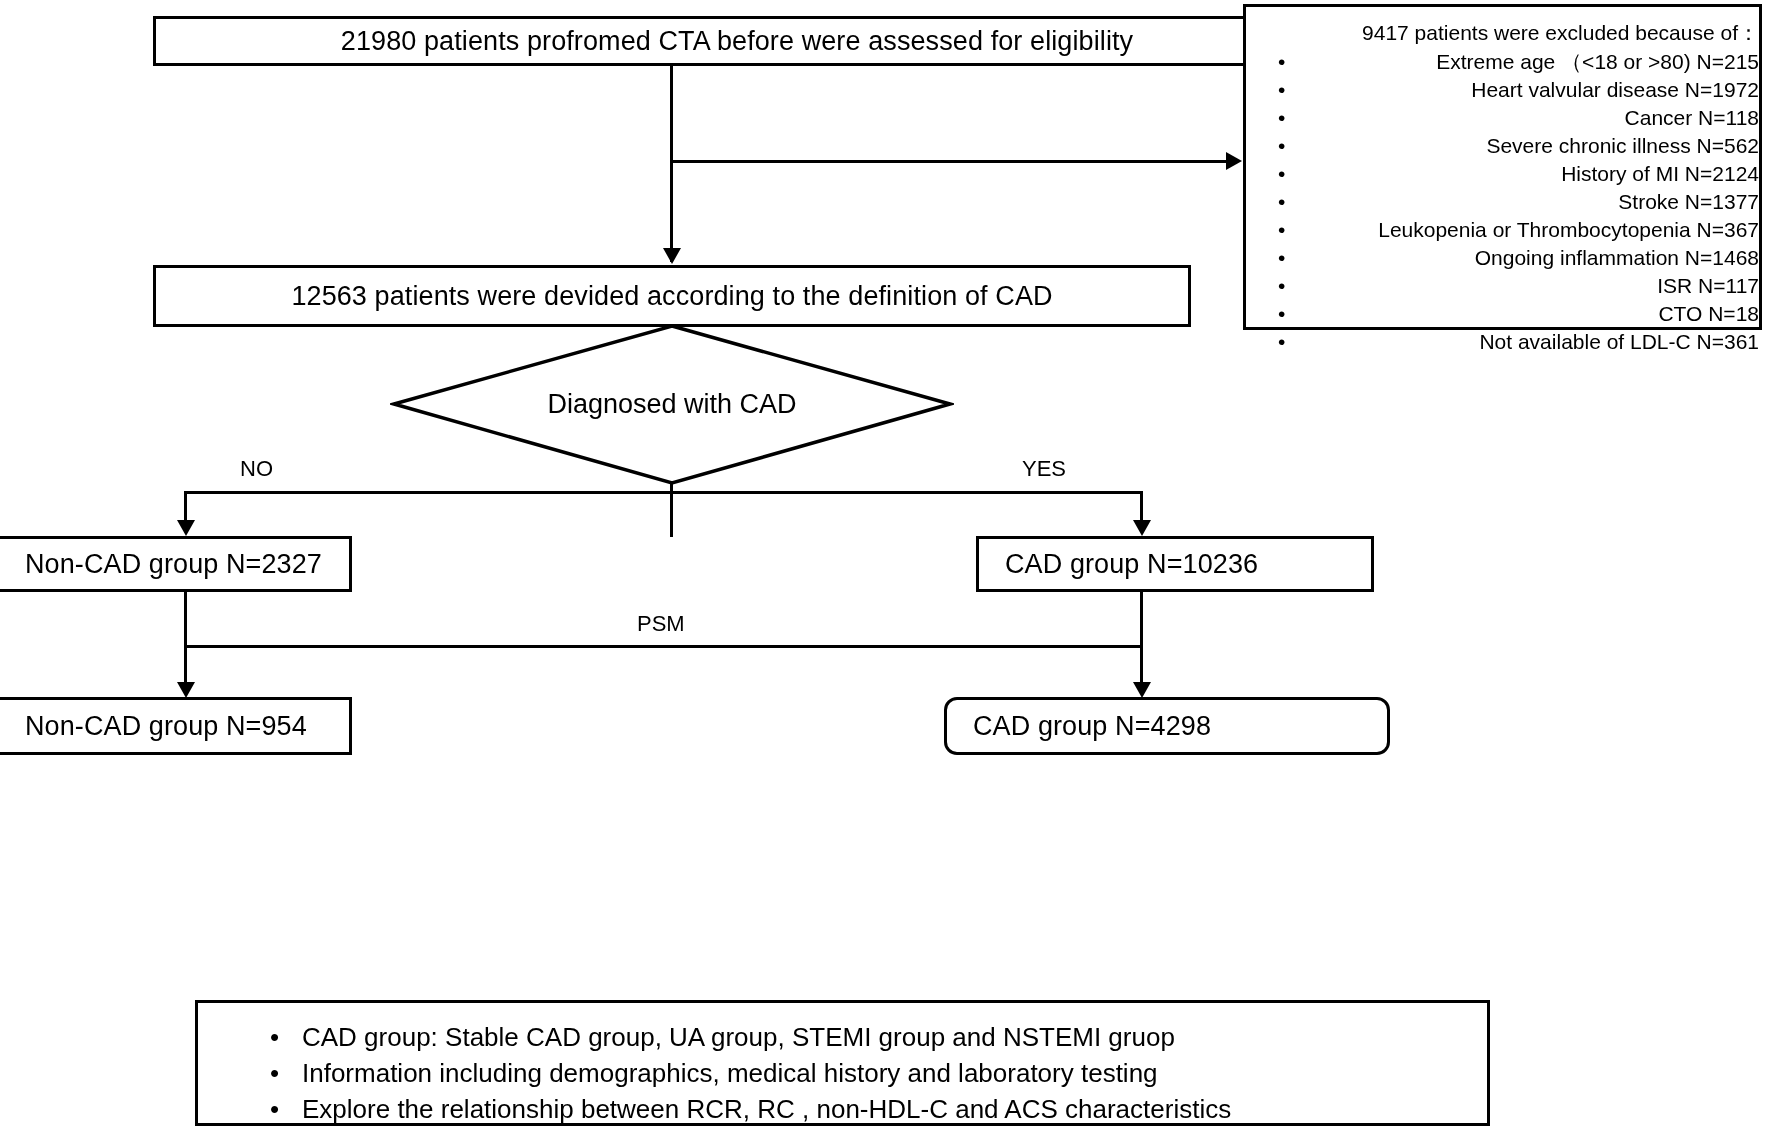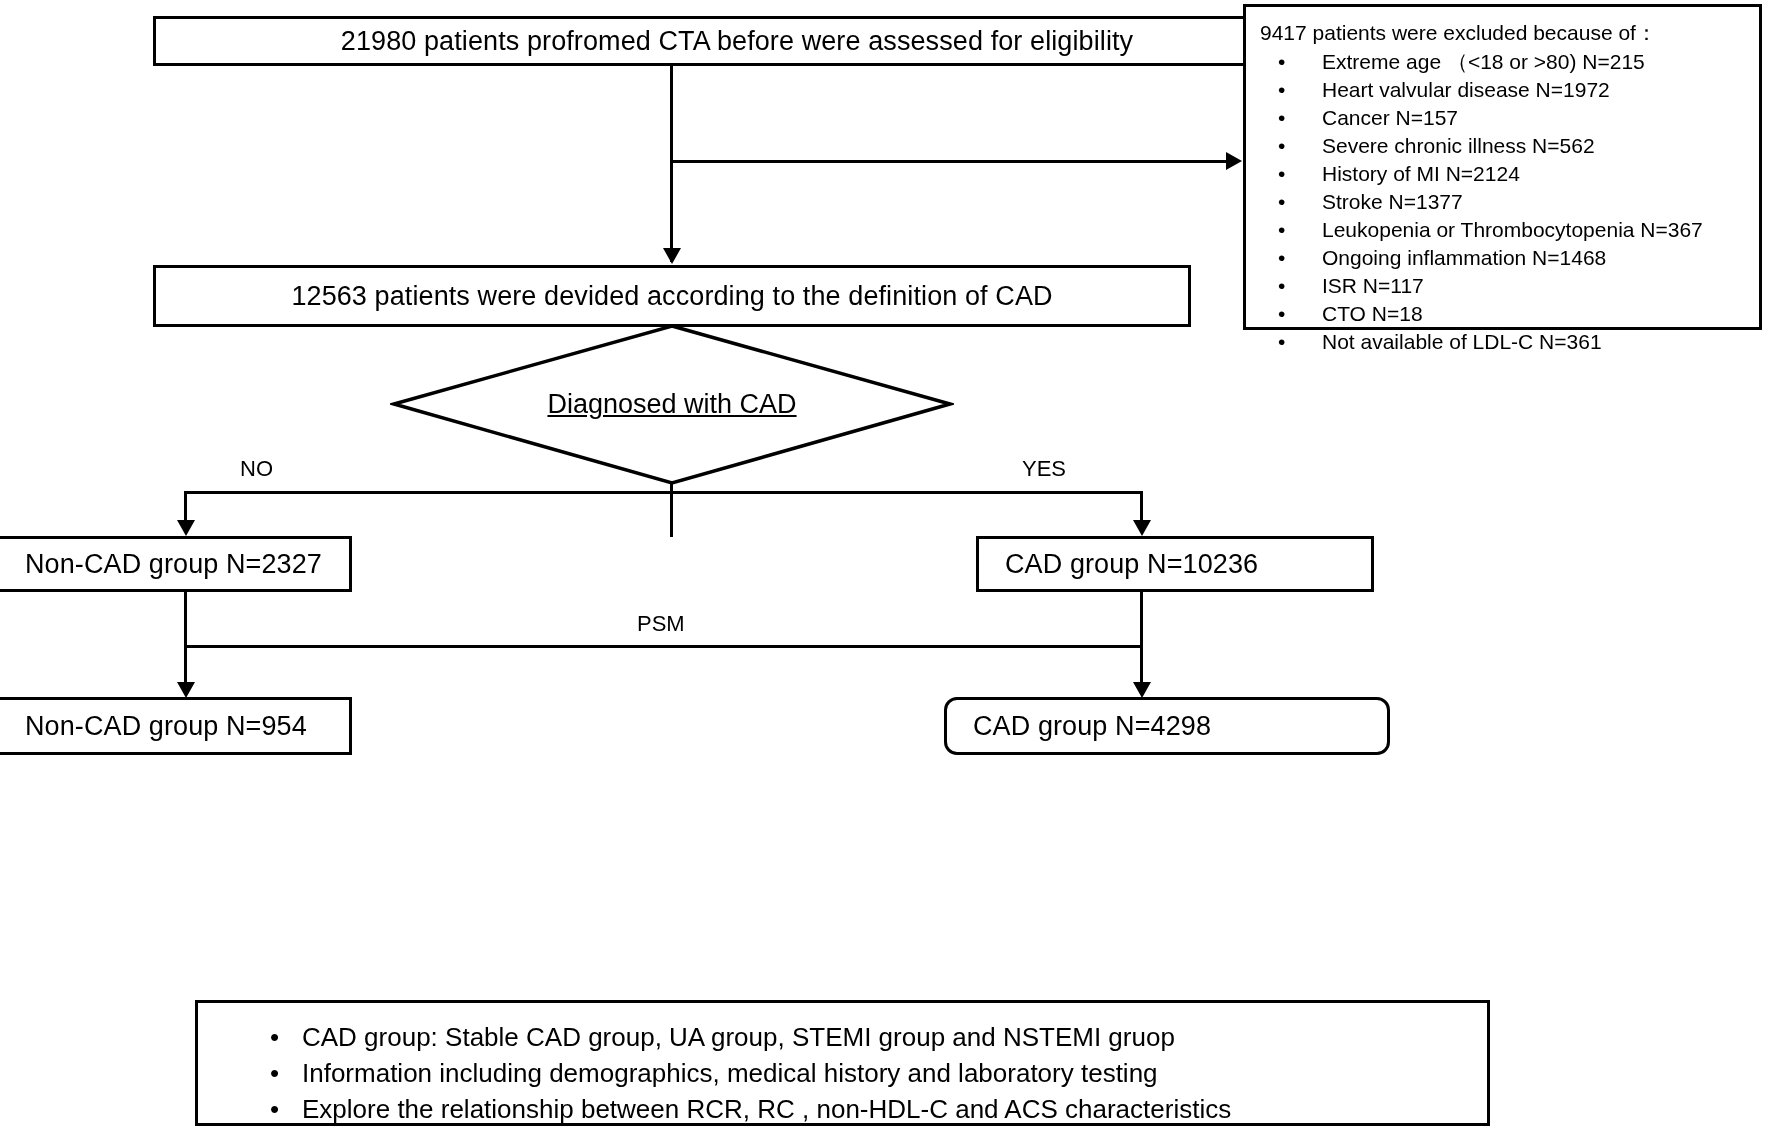--- a/index.html
+++ b/index.html
@@ -53,20 +53,21 @@
   }
 
   
   #exclusion-box {
     left: 1243px;
     top: 4px;
     width: 519px;
     height: 326px;
     display: block;
     padding: 8px 0 0 0;
+    text-align: right;
   }
   #exclusion-title {
     font-size: 21px;
     margin: 4px 0 1px 14px;
     white-space: nowrap;
   }
   .excl-list {
     list-style: none;
     margin: 0;
     padding: 0;
@@ -163,21 +164,20 @@
     position: absolute;
     left: 0;
     top: 0;
     width: 564px;
     height: 165px;
     display: flex;
     align-items: center;
     justify-content: center;
     font-size: 27px;
     white-space: nowrap;
-    text-decoration: underline;
   }
 
   
   .vline {
     position: absolute;
     width: 3px;
     background: #000000;
   }
   .hline {
     position: absolute;
@@ -233,21 +233,21 @@
       <li class="excl-item">
         <span class="excl-bullet">•</span>
         <span>Extreme age （&lt;18 or &gt;80) N=215</span>
       </li>
       <li class="excl-item">
         <span class="excl-bullet">•</span>
         <span>Heart valvular disease N=1972</span>
       </li>
       <li class="excl-item">
         <span class="excl-bullet">•</span>
-        <span>Cancer N=157</span>
+        <span>Cancer N=118</span>
       </li>
       <li class="excl-item">
         <span class="excl-bullet">•</span>
         <span>Severe chronic illness N=562</span>
       </li>
       <li class="excl-item">
         <span class="excl-bullet">•</span>
         <span>History of MI N=2124</span>
       </li>
       <li class="excl-item">

